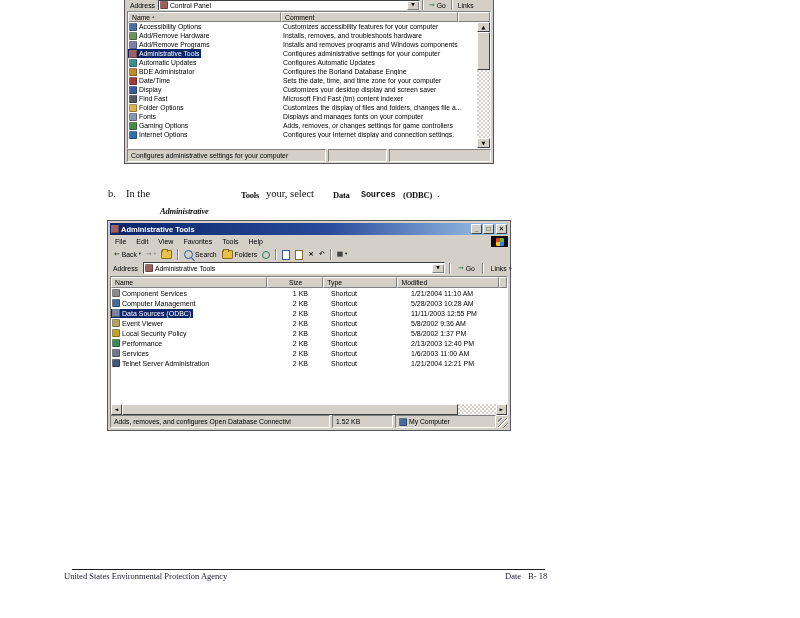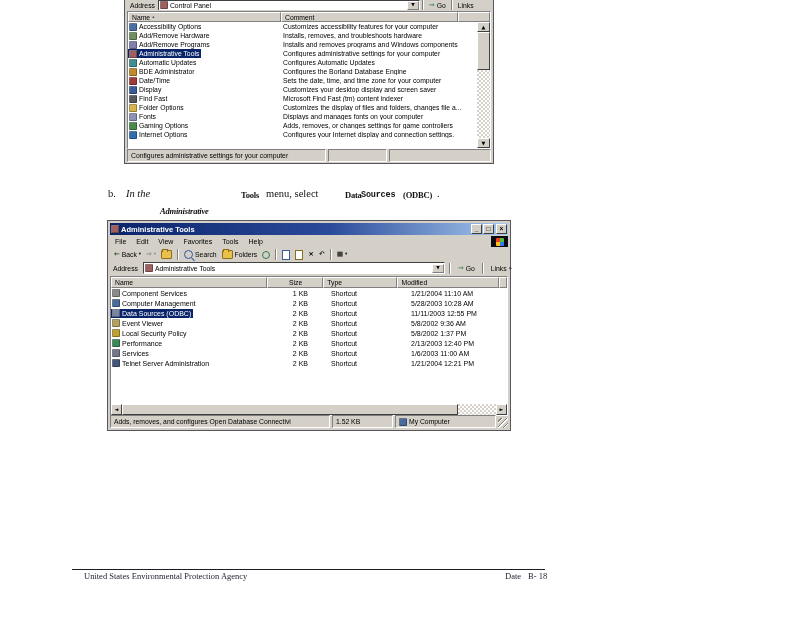--- a/index.html
+++ b/index.html
@@ -247,25 +247,25 @@
   </div>
 
   <div class="statusbar">
     <span class="panel" style="flex:0 0 199px;">Configures administrative settings for your computer</span>
     <span class="panel" style="flex:0 0 59px;"></span>
     <span class="panel" style="flex:1;"></span>
   </div>
 </div>
 
 <span class="instr reg" style="left:108px;top:188px;">b.</span>
-<span class="instr reg" style="left:126px;top:188px;font-style:italic;">In the</span>
+<span class="instr reg" style="left:126px;top:188px;">In the</span>
 <span class="instr emph" style="left:160px;top:206px;font-style:italic;">Administrative</span>
 <span class="instr emph" style="left:241px;top:190px;">Tools</span>
-<span class="instr reg" style="left:266px;top:188px;">menu, select</span>
-<span class="instr emph" style="left:333px;top:190px;margin-left:12px;">Data</span>
+<span class="instr reg" style="left:266px;top:188px;">your, select</span>
+<span class="instr emph" style="left:333px;top:190px;">Data</span>
 <span class="instr emph" style="left:361px;top:190px;font-family:Liberation Mono, monospace;">Sources</span>
 <span class="instr emph" style="left:403px;top:190px;">(ODBC)</span>
 <span class="instr reg" style="left:437px;top:188px;">.</span>
 
 <div class="win" id="win2">
   <div class="titlebar">
     <span class="mi" style="background:#9f5f5f;flex:0 0 8px;"></span>
     <span class="title-text">Administrative Tools</span>
     <span class="wbtns">
       <span class="wb">_</span>
@@ -471,15 +471,15 @@
     <span class="panel" style="flex:0 0 61px;">1.52 KB</span>
     <span class="panel" style="flex:1;">
       <span class="mi" style="background:#4a6a9a;"></span>
       <span>My Computer</span>
     </span>
     <span class="grip"></span>
   </div>
 </div>
 
 <div class="footline"></div>
-<span class="foot" style="left:84px;">United States Environmental Protection Agency</span>
+<span class="foot" style="left:64px;">United States Environmental Protection Agency</span>
 <span class="foot" style="left:505px;">Date</span>
 <span class="foot" style="left:528px;">B- 18</span>
 
 </body></html>

